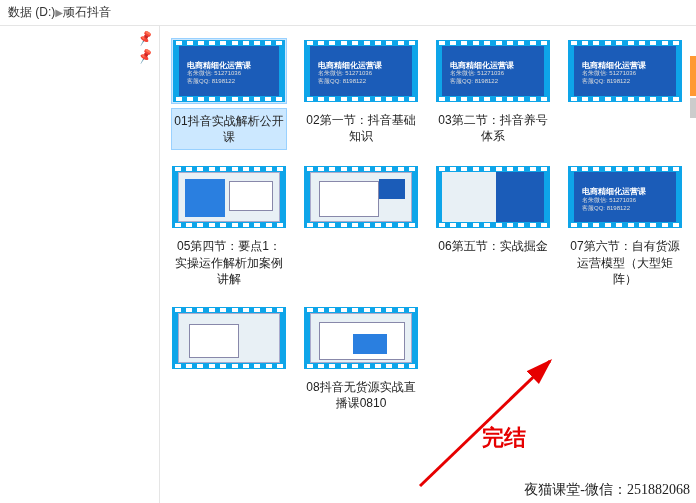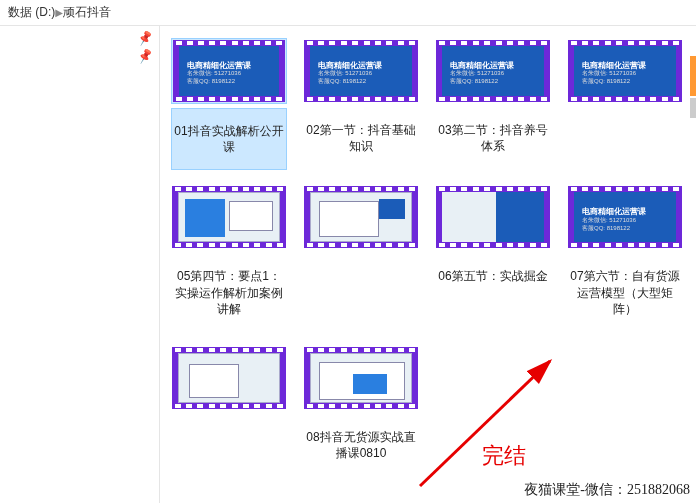--- a/index.html
+++ b/index.html
@@ -9,35 +9,35 @@
 .main { display: flex; height: calc(100% - 24px); }
 .sidebar { width: 160px; border-right: 1px solid #e5e5e5; position: relative; }
 .pin-icons { position: absolute; top: 6px; right: 6px; display: flex; flex-direction: column; gap: 4px; }
 .pin-icons span { color: #888; font-size: 12px; transform: rotate(-15deg); }
 .content { flex: 1; padding: 12px 8px; overflow: auto; position: relative; }
 .grid { display: grid; grid-template-columns: repeat(4, 122px); gap: 14px 10px; }
 .item { display: flex; flex-direction: column; align-items: center; width: 122px; }
 .thumb-wrap { position: relative; width: 116px; height: 66px; border: 1px solid transparent; display: flex; align-items: center; justify-content: center; }
 .item.selected .thumb-wrap { border: 1px solid #99d1ff; background: #cce8ff; padding: 1px; }
 .item.selected .label { background: #cce8ff; border: 1px solid #99d1ff; }
-.thumb { width: 136px; height: 62px; background: #6d28d9; position: relative; overflow: hidden; }
+.thumb { width: 136px; height: 62px; background: #0ea5e9; position: relative; overflow: hidden; }
 .thumb .inner { position: absolute; top: 6px; bottom: 6px; left: 6px; right: 6px; }
 .thumb.blue .inner { background: #1b5cb8; }
 .thumb.screen .inner { background: #e8f0f5; border: 1px solid #aac; }
 .thumb .title-text { color: #fff; font-size: 8px; font-weight: bold; position: absolute; top: 14px; left: 8px; right: 8px; }
 .thumb .sub-text { color: #ddd; font-size: 6px; position: absolute; bottom: 10px; left: 8px; right: 8px; line-height: 1.3; }
 .thumb.blue-strip .inner { background: #e8f0f5; }
 .thumb.blue-strip .inner::after { content: ""; position: absolute; right: 0; top: 0; bottom: 0; width: 48px; background: #1b5cb8; }
 .sprocket { position: absolute; left: 0; right: 0; height: 6px; display: flex; justify-content: space-around; align-items: center; }
 .sprocket.top { top: 0; }
 .sprocket.bottom { bottom: 0; }
 .sprocket span { width: 6px; height: 4px; background: #fff; display: block; }
-.label { text-align: center; margin-top: 4px; font-size: 12px; line-height: 1.35; padding: 14px 2px; width: 116px; color: #222; word-break: break-all; }
+.label { text-align: center; margin-top: 4px; font-size: 12px; line-height: 1.35; padding: 4px 2px; width: 116px; color: #222; word-break: break-all; }
 .arrow { position: absolute; left: 250px; top: 320px; pointer-events: none; }
-.end-text { position: absolute; right: 170px; bottom: 34px; color: #e60000; font-size: 22px; font-weight: 400; }
+.end-text { position: absolute; right: 170px; bottom: 52px; color: #e60000; font-size: 22px; font-weight: 700; }
 .watermark { position: absolute; right: 6px; bottom: 4px; font-size: 14px; color: #222; font-family: "SimSun", serif; }
 .right-edge { position: absolute; right: 0; top: 30px; width: 6px; height: 40px; background: #ff9933; }
 .right-edge2 { position: absolute; right: 0; top: 72px; width: 6px; height: 20px; background: #ccc; }
 .screen-content { position: absolute; inset: 2px; }
 .screen-content .win { position: absolute; background: #1b5cb8; }
 </style>
 </head>
 <body>
 
 <div class="breadcrumb">

